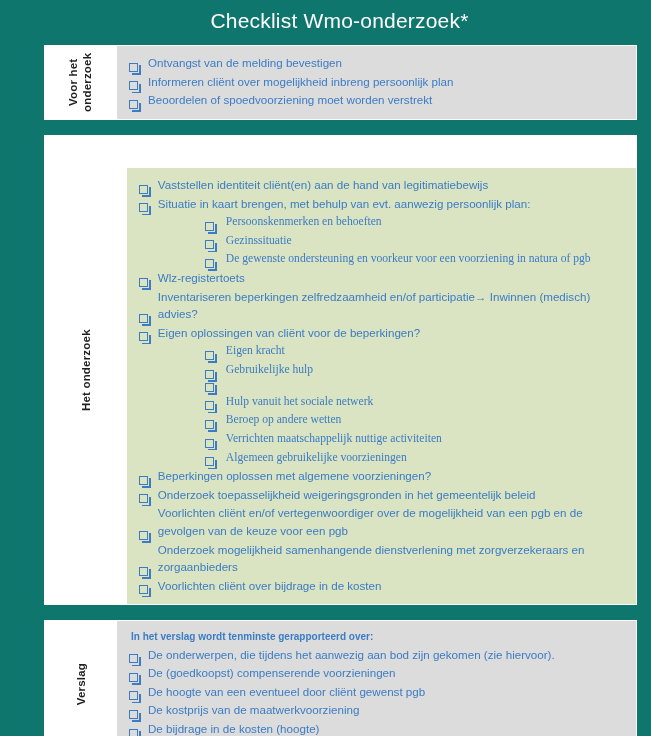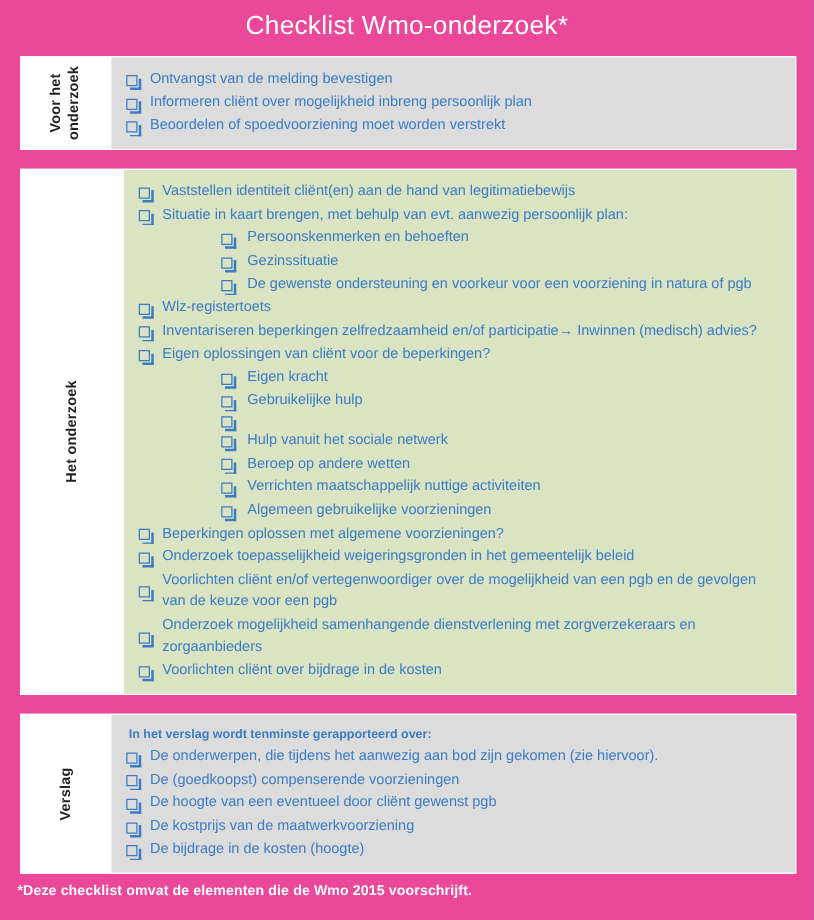--- a/index.html
+++ b/index.html
@@ -11,22 +11,23 @@
     height: 736px;
     overflow: hidden;
     background: #1668b3;
     font-family: "Liberation Sans", sans-serif;
   }
 
   #page {
     position: relative;
     width: 651px;
     height: 736px;
-    background: #ec4899;
-    box-sizing: border-box;
+    background: #0f766e;
+    box-sizing: border-box;
+    padding-left: 28px;
   }
 
   
   .title-bar {
     text-align: center;
     color: #ffffff;
     font-size: 21px;
     font-weight: 400;
     letter-spacing: 0.2px;
     padding: 9px 0 12px 0;
@@ -65,26 +66,26 @@
     line-height: 1.25;
   }
   .section-label .vtext span { display: block; }
 
   .section-body {
     flex: 1 1 auto;
     padding: 8px 10px 9px 12px;
     box-sizing: border-box;
   }
   .body-gray { background: #dcdcdc; }
-  .body-green { background: #dae3c2; }
+  .body-green { background: #dae3c2; margin-top: 32px; }
 
   
   .item {
     display: flex;
-    align-items: center;
+    align-items: flex-end;
     color: #3b7cc4;
     font-size: 11.6px;
     line-height: 1.52;
     margin: 0 0 1px 0;
   }
   .item .label { flex: 1 1 auto; }
 
   .plain-line {
     color: #3b7cc4;
     font-size: 10px;
@@ -117,21 +118,21 @@
   .cb::before {
     content: "";
     position: absolute;
     left: 9.4px;
     top: 1.6px;
     width: 1.6px;
     height: 9px;
     background: #3b7cc4;
   }
 
-  .item.sub { padding-left: 66px; }
+  .item.sub { padding-left: 66px; font-family: Liberation Serif, serif; }
   .item.sub .cb { margin-right: 12px; }
 
   
   .footnote {
     color: #ffffff;
     font-size: 11.3px;
     font-weight: bold;
     padding: 8px 0 0 14px;
     letter-spacing: 0.1px;
   }

